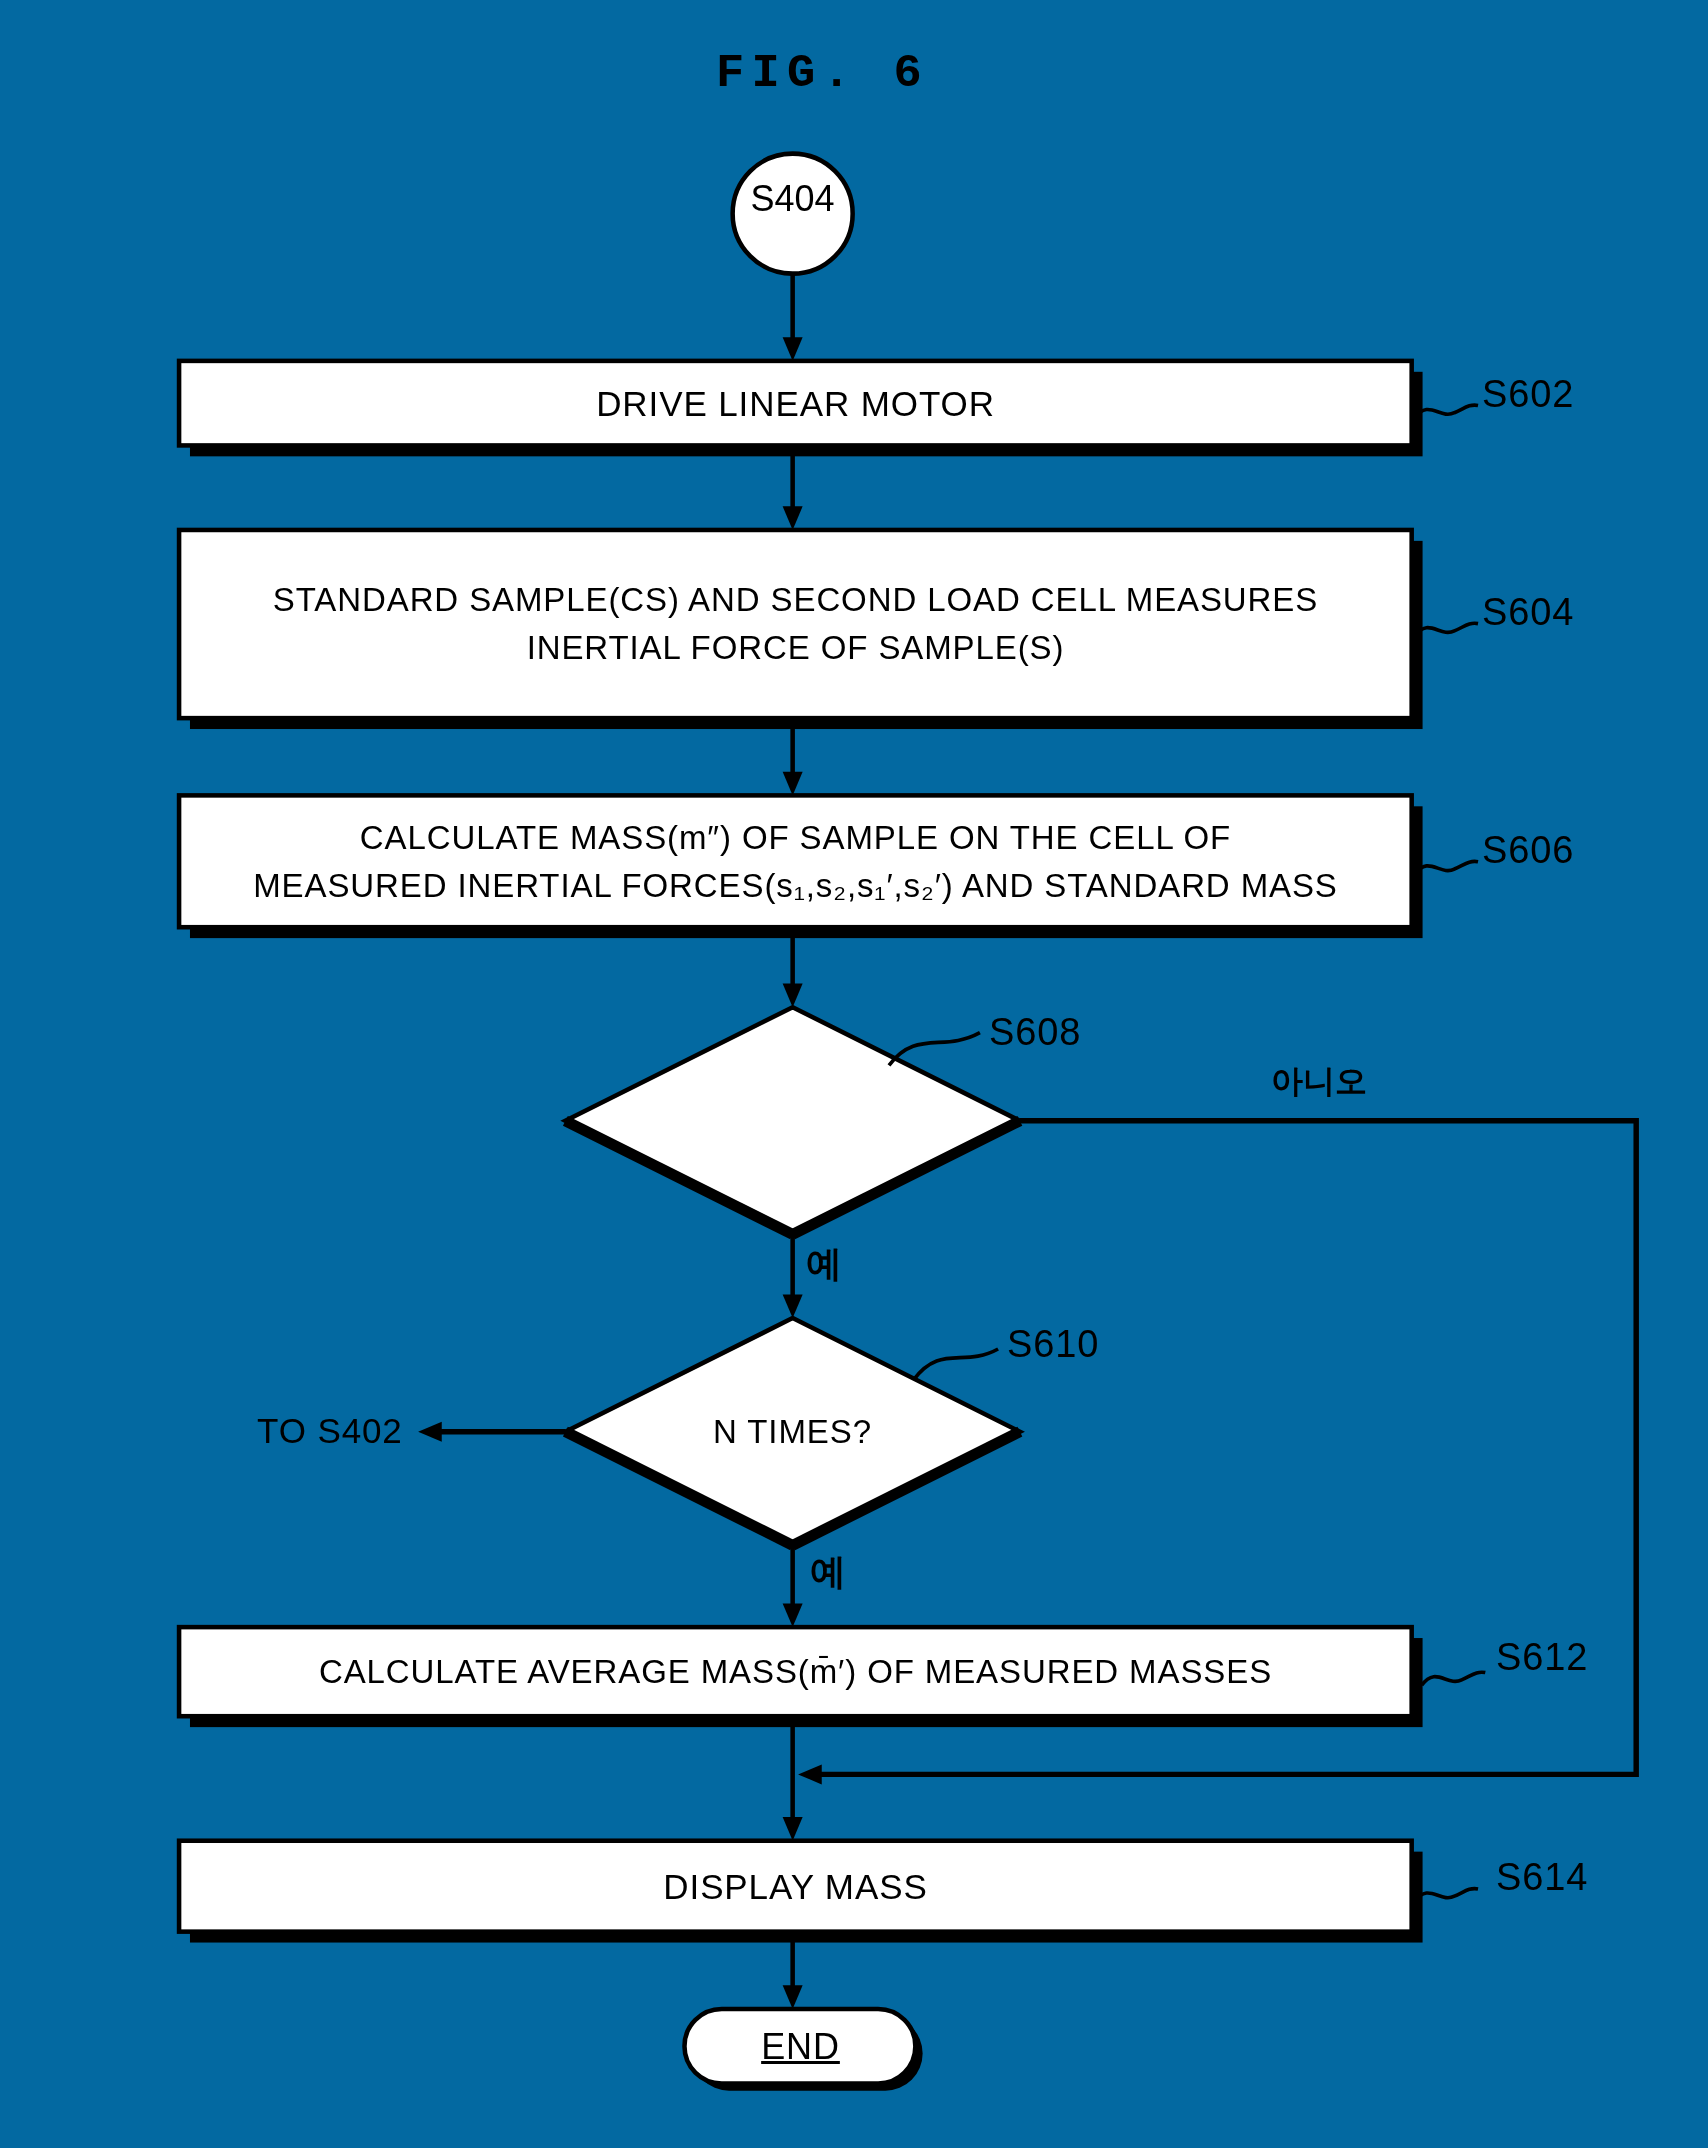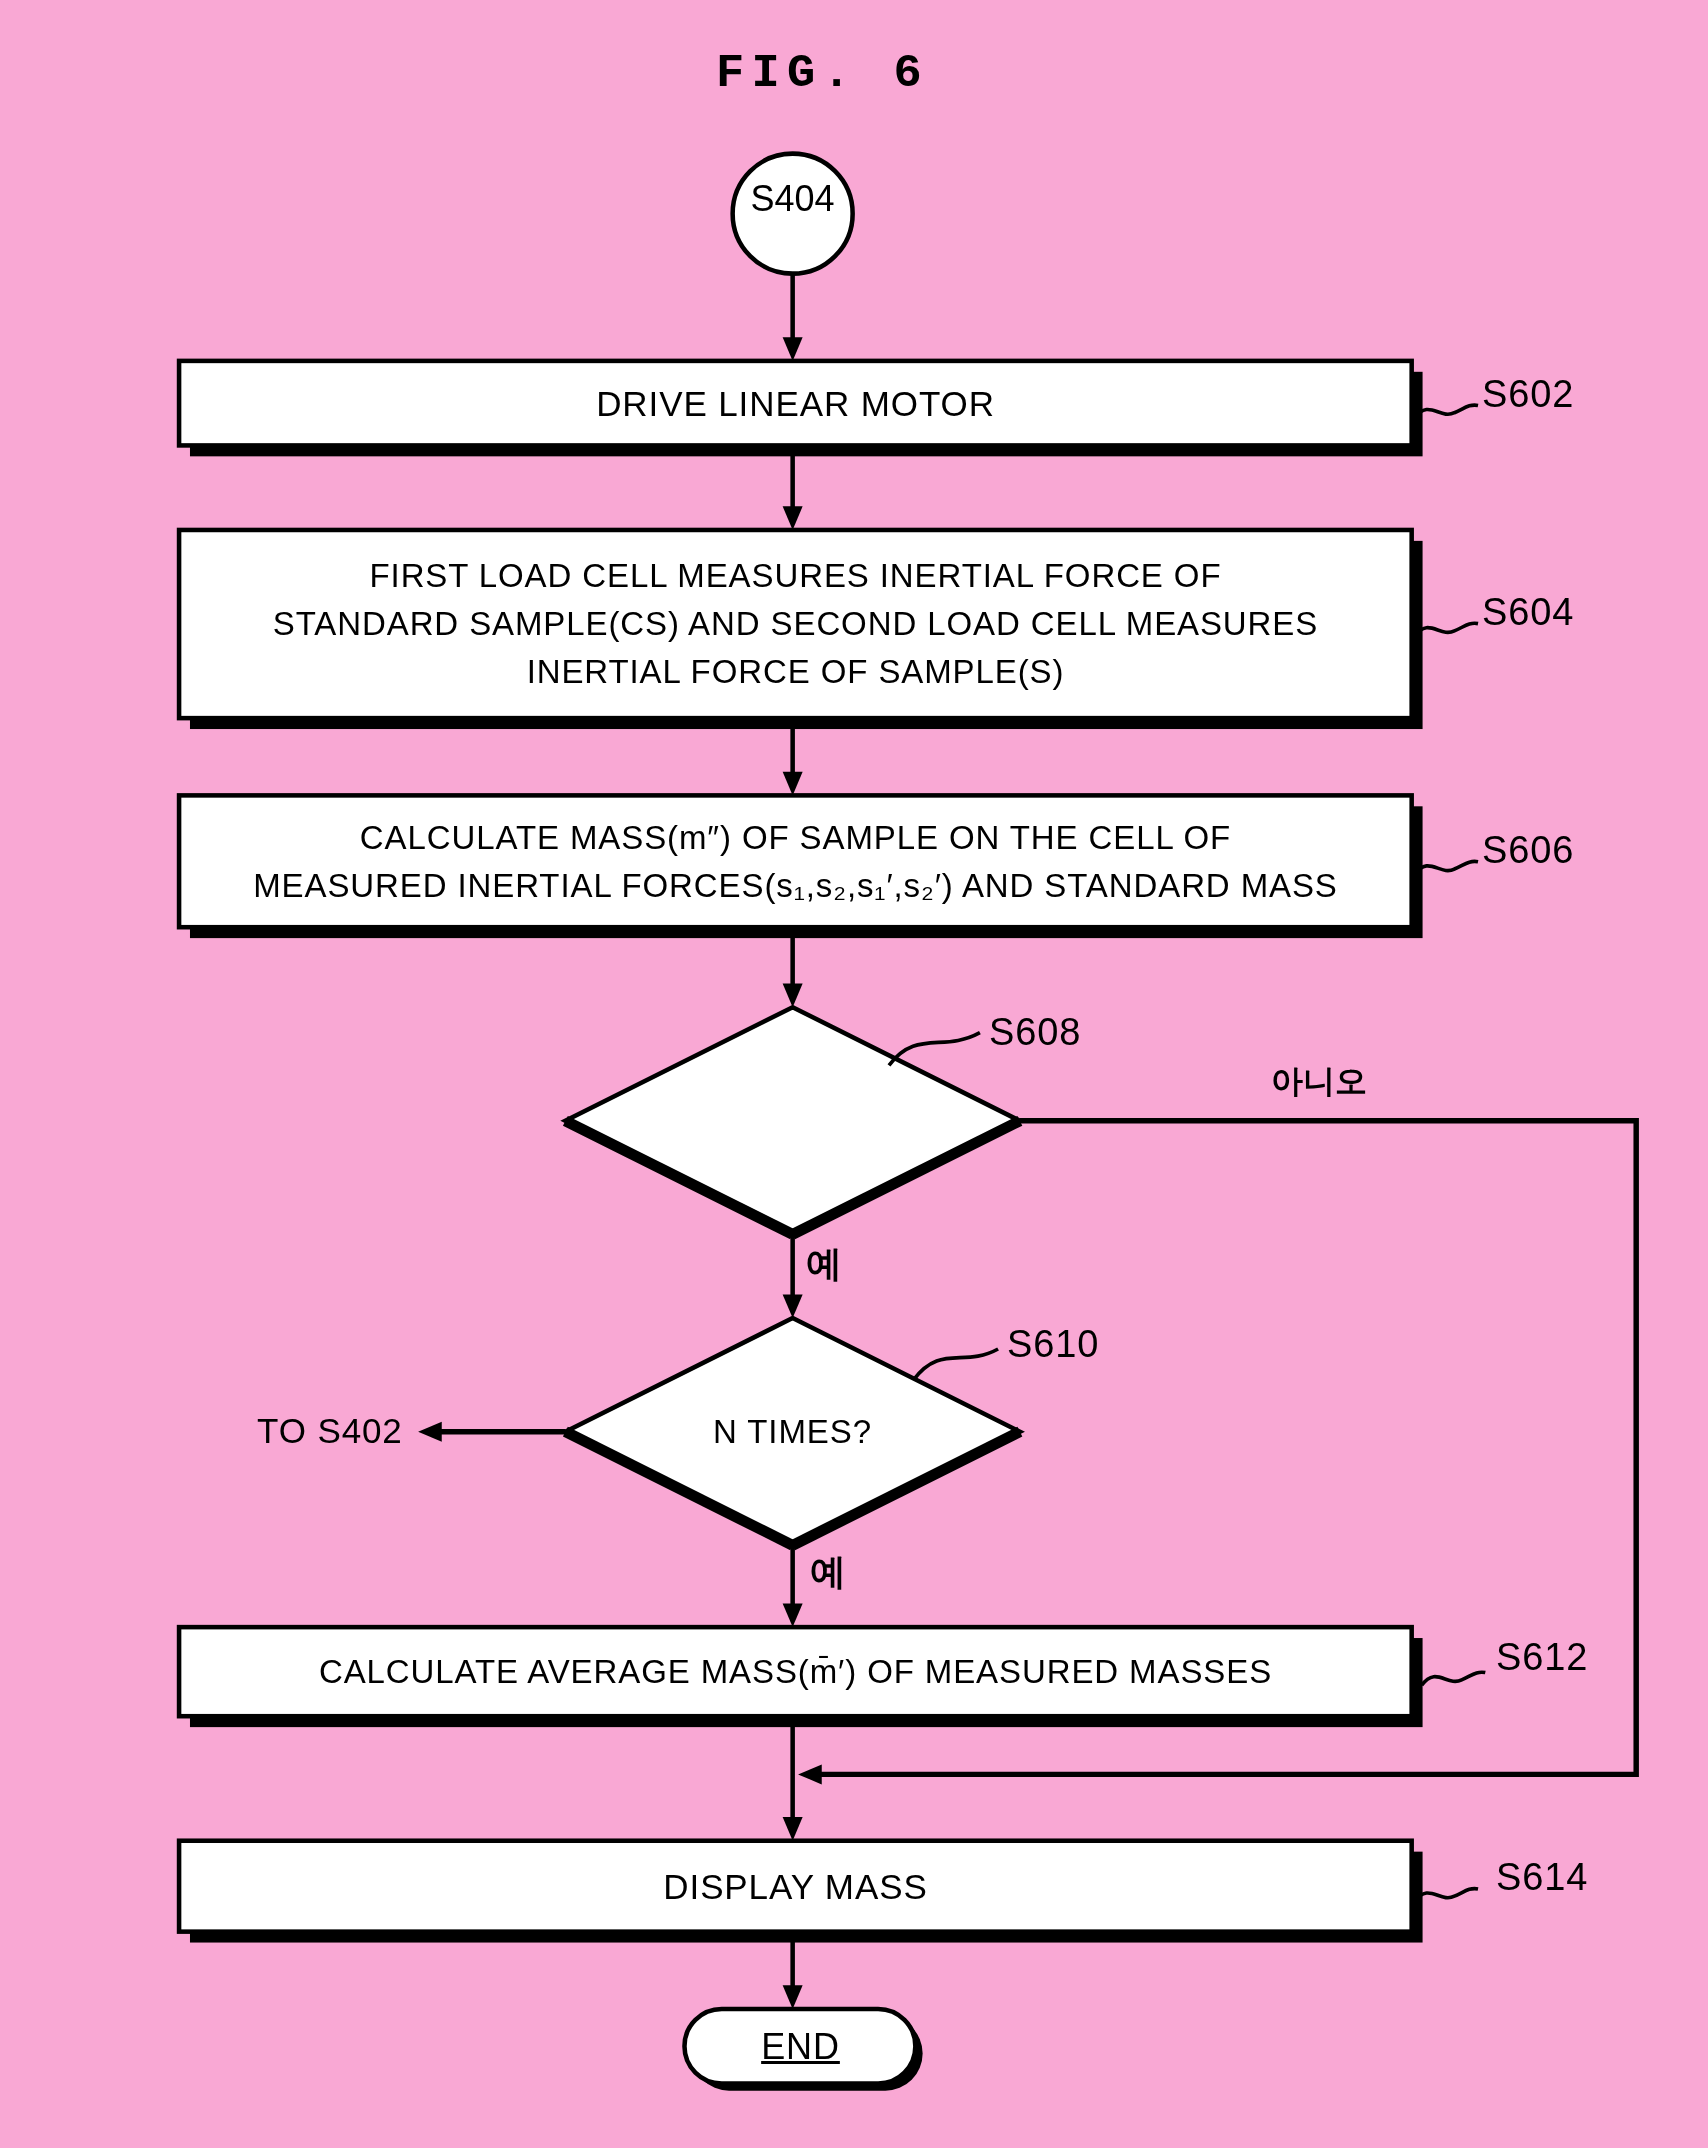--- a/index.html
+++ b/index.html
@@ -1,16 +1,16 @@
 <!DOCTYPE html>
 <html style="font-size:14.5px"><head>
 <meta charset="utf-8">
 <style>
   html,body{margin:0;padding:0;background:#fff;}
-  #page{position:relative;width:1708px;height:2148px;background:#f9a8d4;overflow:hidden;
+  #page{position:relative;width:1708px;height:2148px;background:#0369a1;overflow:hidden;
         font-family:"Liberation Sans",sans-serif;color:#000;}
   .txt{position:absolute;white-space:nowrap;color:#000;}
   .fig-title{font-family:"Liberation Mono","DejaVu Sans Mono",monospace;font-weight:bold;
              font-size:47px;letter-spacing:7.3px;text-align:center;}
   .box-text{position:absolute;display:flex;flex-direction:column;align-items:center;
             justify-content:center;text-align:left;font-size:33px;line-height:48px;
             letter-spacing:0.9px;}
   .ref-label{font-size:38px;letter-spacing:0.9px;}
   .kr{font-size:36px;font-weight:bold;}
   svg{position:absolute;left:0;top:0;}
@@ -103,21 +103,20 @@
   <div class="txt fig-title" style="left:595px;top:47px;width:455px;">FIG. 6</div>
 
   <div class="txt" style="left:720px;top:178px;width:145px;text-align:center;font-size:36px;">S404</div>
 
   <div class="box-text" style="left:179px;top:361px;width:1233px;height:85px;font-size:35px;">
     <span>DRIVE LINEAR MOTOR</span>
   </div>
   <div class="txt ref-label" style="left:1482px;top:373px;">S602</div>
 
   <div class="box-text" style="left:179px;top:530px;width:1233px;height:188px;">
-    <span>FIRST LOAD CELL MEASURES INERTIAL FORCE OF</span>
     <span>STANDARD SAMPLE(CS) AND SECOND LOAD CELL MEASURES</span>
     <span>INERTIAL FORCE OF SAMPLE(S)</span>
   </div>
   <div class="txt ref-label" style="left:1482px;top:591px;">S604</div>
 
   <div class="box-text" style="left:179px;top:796px;width:1233px;height:132px;">
     <span>CALCULATE MASS(m″) OF SAMPLE ON THE CELL OF</span>
     <span>MEASURED INERTIAL FORCES(s₁,s₂,s₁′,s₂′) AND STANDARD MASS</span>
   </div>
   <div class="txt ref-label" style="left:1482px;top:829px;">S606</div>

